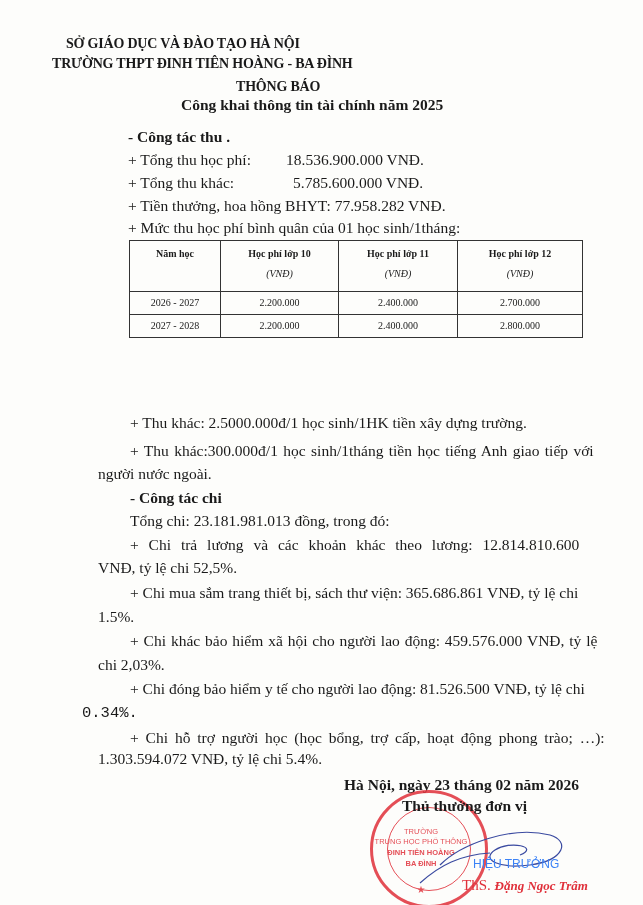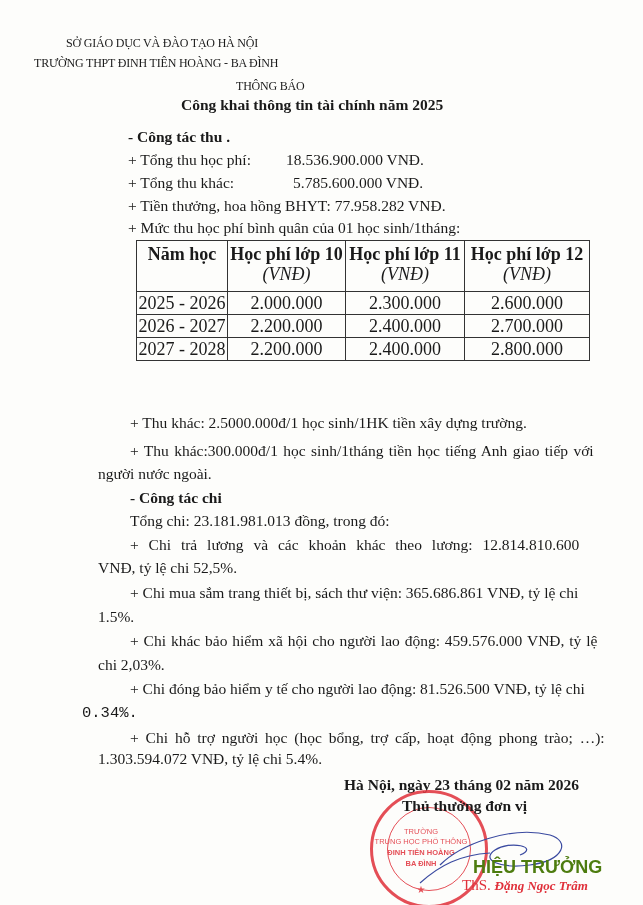--- a/index.html
+++ b/index.html
@@ -2,52 +2,52 @@
 <html><head>
 <meta charset="utf-8">
 <style>
   html, body { margin: 0; padding: 0; }
   body {
     width: 643px; height: 905px; background: #fdfdfb; position: relative; overflow: hidden;
     font-family: "Liberation Serif", "DejaVu Serif", serif; color: #1a1a1a;
   }
   .abs { position: absolute; white-space: nowrap; }
   .b { font-weight: bold; }
-  .hdr { font-size: 12px; font-weight: normal; letter-spacing: -0.2px; }
+  .hdr { font-size: 14px; font-weight: bold; letter-spacing: -0.2px; }
   .t15 { font-size: 15.5px; }
   table.fees {
-    position: absolute; left: 136px; top: 240px; border-collapse: collapse;
-    font-size: 18px;
+    position: absolute; left: 129px; top: 240px; border-collapse: collapse;
+    font-size: 10px;
   }
   table.fees td, table.fees th {
     border: 1px solid #333; text-align: center; padding: 0; height: 22px; line-height: 22px;
   }
   table.fees th { font-weight: bold; vertical-align: top; height: 47px; line-height: 20px; padding-top: 3px; }
   table.fees th .unit { font-weight: normal; font-style: italic; display: block; }
   .stamp {
     position: absolute; left: 370px; top: 790px; width: 118px; height: 118px; border-radius: 50%;
     border: 3px solid #e0303a; color: #e0303a; font-family: "Liberation Sans", sans-serif;
     font-size: 7.5px; text-align: center; opacity: 0.85; box-sizing: border-box;
   }
   .stamp .inner {
     position: absolute; left: 14px; top: 14px; width: 84px; height: 84px; border-radius: 50%;
     border: 1.5px solid #e0303a; box-sizing: border-box;
   }
   .stamp .txt { position: absolute; left: 0; width: 96px; line-height: 9px; }
-  .sig-title { color: #4d7c0f; font-family: "Liberation Sans", sans-serif; font-size: 18px; font-weight: bold; }
+  .sig-title { color: #3b82f6; font-family: "Liberation Sans", sans-serif; font-size: 12px; }
   .sig-name { color: #e0303a; font-size: 15px; }
   .sig-name i { font-weight: bold; font-size: 13px; }
 </style>
 </head>
 <body>
 
 <div>
 
   <div class="abs hdr" style="left:66px; top:36px;">SỞ GIÁO DỤC VÀ ĐÀO TẠO HÀ NỘI</div>
-  <div class="abs hdr" style="left:34px; top:56px;">TRƯỜNG THPT ĐINH TIÊN HOÀNG - BA ĐÌNH</div>
+  <div class="abs hdr" style="left:52px; top:56px;">TRƯỜNG THPT ĐINH TIÊN HOÀNG - BA ĐÌNH</div>
 
   <div class="abs hdr" style="left:236px; top:79px;">THÔNG BÁO</div>
   <div class="abs b t15" style="left:181px; top:96px;">Công khai thông tin tài chính năm 2025</div>
 
   <div>
     <div class="abs b t15" style="left:128px; top:128px;">- Công tác thu .</div>
 
     <div class="abs t15" style="left:128px; top:151px;">+ Tổng thu học phí:</div>
     <div class="abs t15" style="left:286px; top:151px;">18.536.900.000 VNĐ.</div>
 
@@ -57,26 +57,20 @@
     <div class="abs t15" style="left:128px; top:197px;">+ Tiền thưởng, hoa hồng BHYT: 77.958.282 VNĐ.</div>
     <div class="abs t15" style="left:128px; top:219px;">+ Mức thu học phí bình quân của 01 học sinh/1tháng:</div>
 
     <table class="fees">
       <tbody>
           <tr>
         <th style="width:90px;"><span>Năm học</span></th>
         <th style="width:117px;"><span>Học phí lớp 10</span><span class="unit">(VNĐ)</span></th>
         <th style="width:118px;"><span>Học phí lớp 11</span><span class="unit">(VNĐ)</span></th>
         <th style="width:124px;"><span>Học phí lớp 12</span><span class="unit">(VNĐ)</span></th>
-      </tr>
-      <tr>
-        <td>2025 - 2026</td>
-        <td>2.000.000</td>
-        <td>2.300.000</td>
-        <td>2.600.000</td>
       </tr>
       <tr>
         <td>2026 - 2027</td>
         <td>2.200.000</td>
         <td>2.400.000</td>
         <td>2.700.000</td>
       </tr>
       <tr>
         <td>2027 - 2028</td>
         <td>2.200.000</td>

